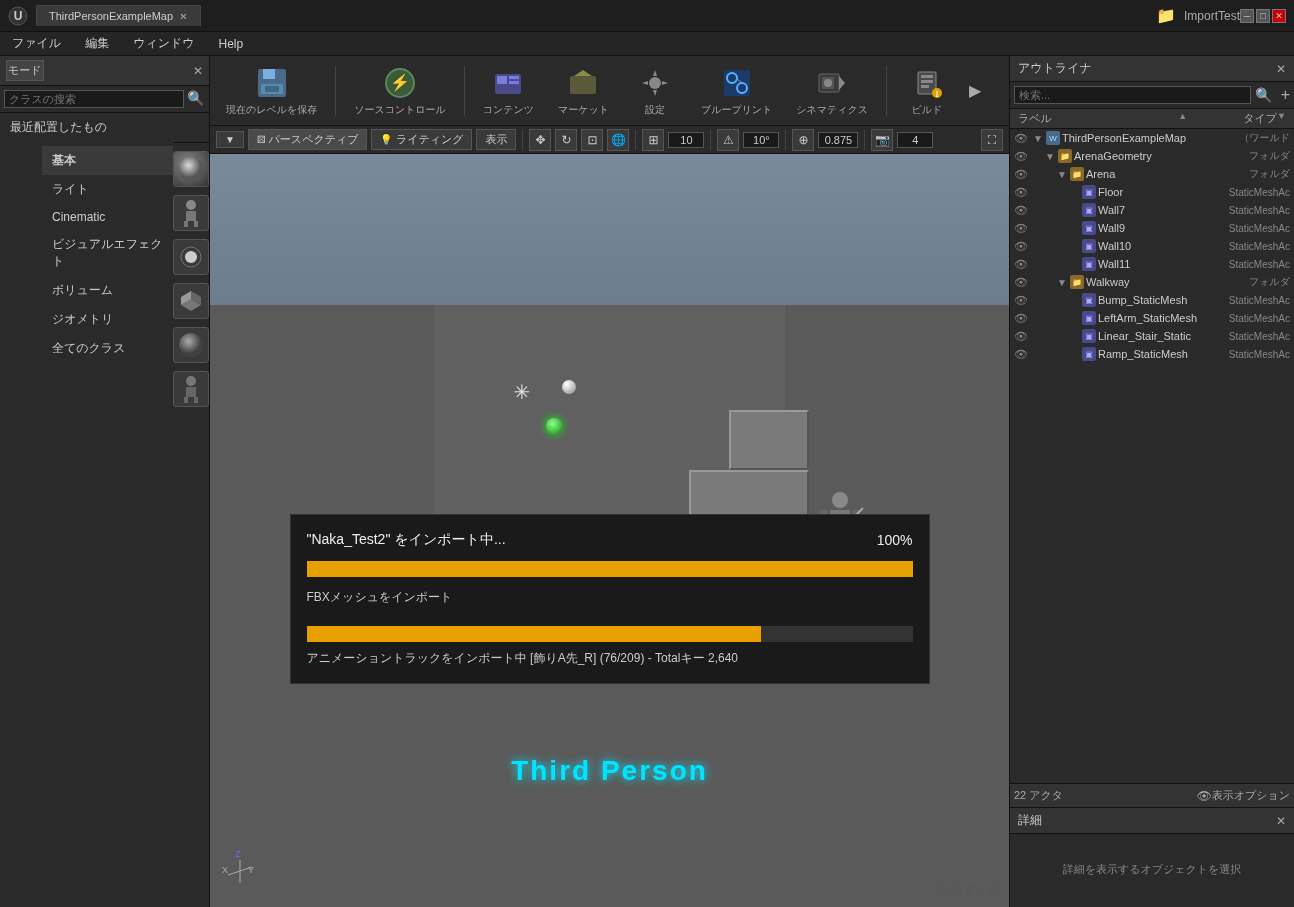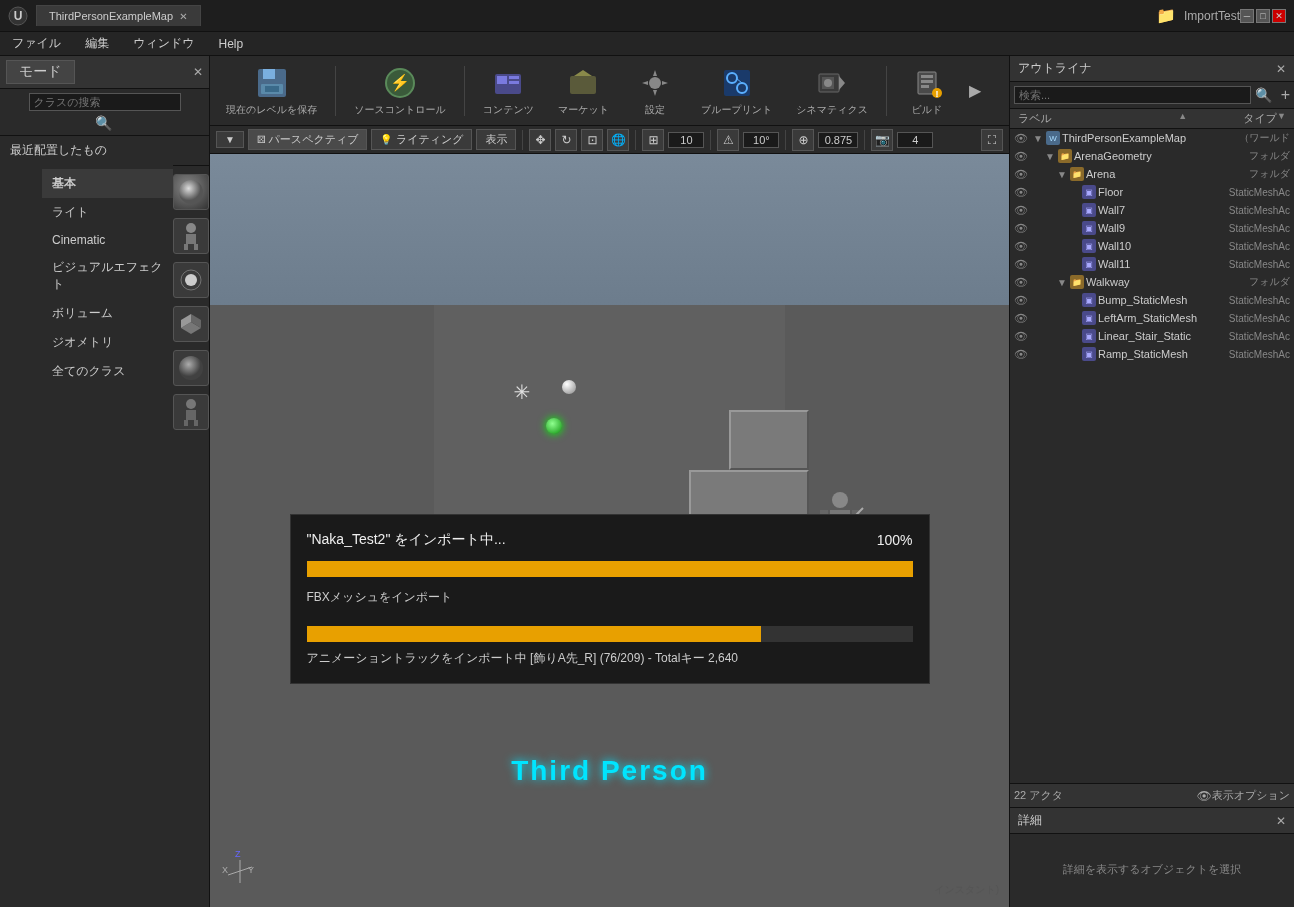--- a/index.html
+++ b/index.html
@@ -100,38 +100,37 @@
       display: flex;
       align-items: center;
       padding: 4px 6px;
       background: #333;
       border-bottom: 1px solid #111;
       gap: 4px;
     }
     .mode-btn {
       background: #444;
       border: 1px solid #555;
-      padding: 2px 12px;
-      font-size: 14px;
+      padding: 2px 1px;
+      font-size: 11px;
       color: #ccc;
       cursor: pointer;
     }
     #close-btn-left {
       margin-left: auto;
       color: #aaa;
       cursor: pointer;
     }
     #class-search {
       display: flex;
-      align-items: center;
+      align-items: flex-start;
       padding: 4px;
       background: #2a2a2a;
       border-bottom: 1px solid #111;
       gap: 4px;
-      flex-direction: column;
     }
     .search-input {
       flex: 1;
       background: #1a1a1a;
       border: 1px solid #555;
       padding: 2px 4px;
       color: #ccc;
       font-size: 11px;
     }
     .search-icon-btn {

